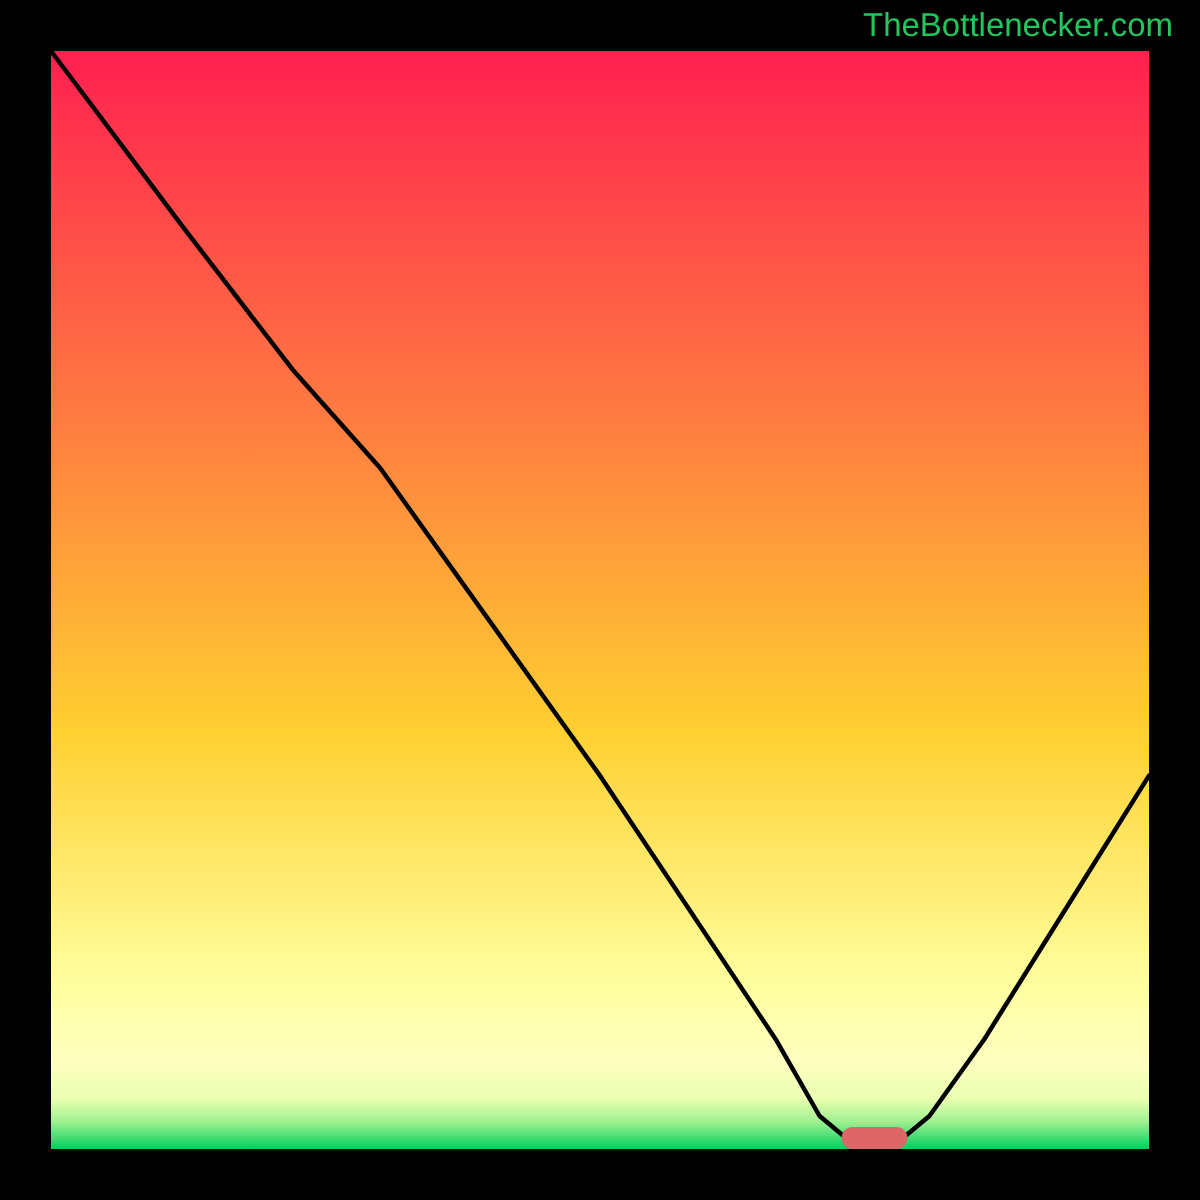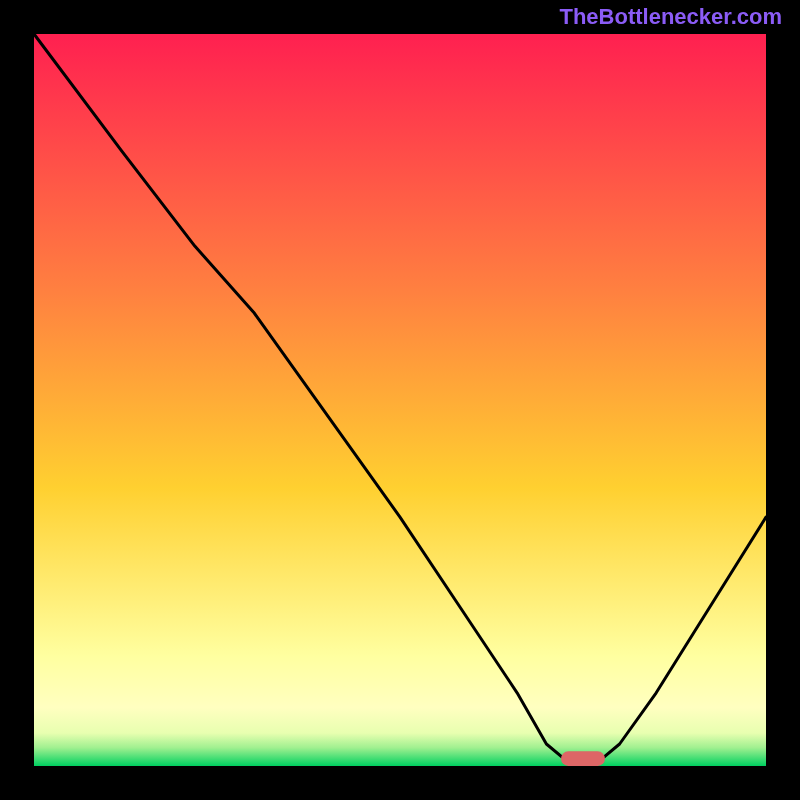--- a/index.html
+++ b/index.html
@@ -12,23 +12,23 @@
   }
   .container {
     position: relative;
     width: 800px;
     height: 800px;
   }
   .watermark {
     position: absolute;
     top: 4px;
     right: 18px;
-    color: #8b5cf6;
+    color: #22c55e;
     font-size: 22px;
-    font-weight: 700;
+    font-weight: 400;
     z-index: 10;
   }
   .plot {
     position: absolute;
     top: 30px;
     left: 30px;
     width: 740px;
     height: 740px;
     border: none;
   }

